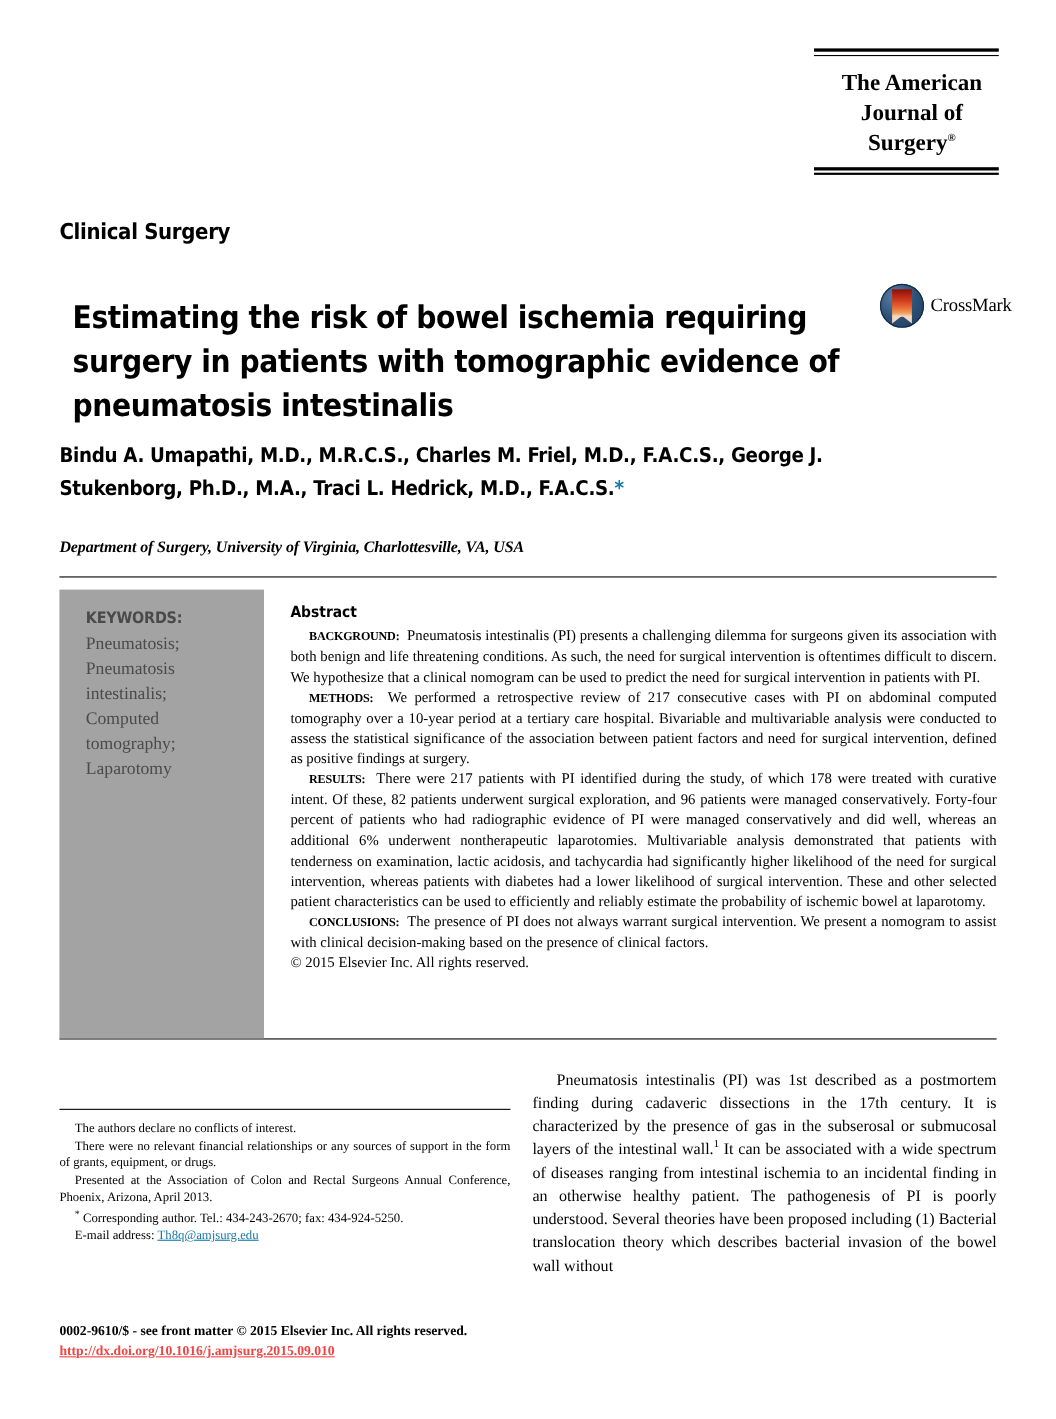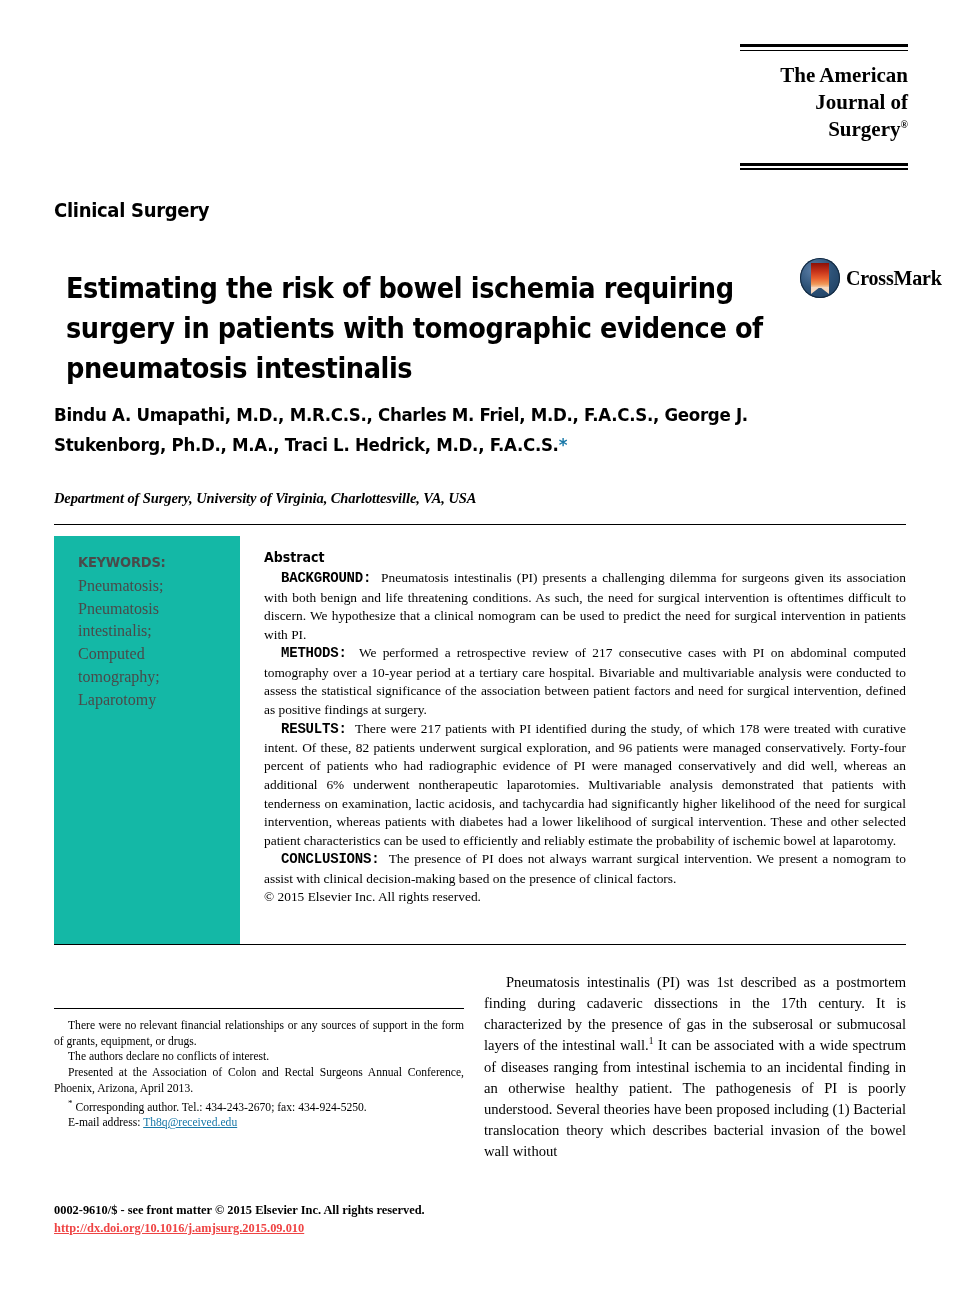--- a/index.html
+++ b/index.html
@@ -45,22 +45,22 @@
     height: 3px; background: #000; margin: 0;
   }
   .logo-rule-thin {
     height: 1.5px; background: #000; margin-top: 2.5px;
   }
   .logo-words {
     font-family: "Liberation Serif", serif;
     font-weight: bold;
     font-size: 21px;
     line-height: 1.28;
-    padding: 11px 0 20px 0;
-    text-align: right;
+    padding: 11px 0 9px 0;
+    text-align: center;
     padding-left: 10px;
   }
   .logo-words sup { font-size: 10px; vertical-align: super; }
   .logo-bottom { margin-top: 0px; }
 
   
   .section-label {
     position: absolute;
     left: 54px; top: 198px;
     font-family: "DejaVu Sans Condensed", "DejaVu Sans", sans-serif;
@@ -104,22 +104,22 @@
   .cm-bookmark:after {
     content: "";
     position: absolute;
     left: 0; bottom: -6px;
     border-left: 9px solid #f7d9bf;
     border-right: 9px solid #f7d9bf;
     border-bottom: 7px solid transparent;
   }
   .cm-text {
     font-family: "Liberation Serif", serif;
-    font-weight: bold;
-    font-size: 20px;
+    font-weight: normal;
+    font-size: 17px;
     letter-spacing: -0.2px;
   }
 
   
   .authors {
     position: absolute;
     left: 54px; top: 400px;
     width: 760px;
     font-family: "DejaVu Sans Condensed", "DejaVu Sans", sans-serif;
     font-weight: bold;
@@ -147,21 +147,21 @@
   .rule-top    { left: 54px; top: 524px;  width: 852px; }
   .rule-bottom { left: 54px; top: 944px;  width: 852px; }
   .rule-note   { left: 54px; top: 1008px; width: 410px; }
 
   
   .keywords-box {
     position: absolute;
     left: 54px; top: 536px;
     width: 186px;
     height: 408px;
-    background: #14b8a6;
+    background: #a3a3a3;
     box-sizing: border-box;
     padding: 18px 16px 0 24px;
   }
   .kw-heading {
     font-family: "DejaVu Sans Condensed", "DejaVu Sans", sans-serif;
     font-weight: bold;
     font-size: 14.5px;
     color: #4a4a4a;
     letter-spacing: -0.2px;
     margin-bottom: 5px;
@@ -188,23 +188,23 @@
     font-weight: bold;
     font-size: 14px;
     margin-bottom: 2px;
     text-align: left;
   }
   .abs-para {
     text-indent: 17px;
     margin: 0;
   }
   .abs-label {
-    font-family: Liberation Mono, monospace;
-    font-weight: bold;
-    font-size: 14px;
+    font-family: Liberation Serif, serif;
+    font-weight: bold;
+    font-size: 11px;
     letter-spacing: -0.2px;
   }
   .abs-copyright {
     text-indent: 0;
     margin: 0;
   }
 
   
   .footnotes {
     position: absolute;
@@ -293,25 +293,25 @@
   <div class="abstract">
     <div class="abstract-heading">Abstract</div>
     <p class="abs-para"><span class="abs-label">BACKGROUND:</span>&nbsp; <span>Pneumatosis intestinalis (PI) presents a challenging dilemma for surgeons given its association with both benign and life threatening conditions. As such, the need for surgical intervention is oftentimes difficult to discern. We hypothesize that a clinical nomogram can be used to predict the need for surgical intervention in patients with PI.</span></p>
     <p class="abs-para"><span class="abs-label">METHODS:</span>&nbsp; <span>We performed a retrospective review of 217 consecutive cases with PI on abdominal computed tomography over a 10-year period at a tertiary care hospital. Bivariable and multivariable analysis were conducted to assess the statistical significance of the association between patient factors and need for surgical intervention, defined as positive findings at surgery.</span></p>
     <p class="abs-para"><span class="abs-label">RESULTS:</span>&nbsp; <span>There were 217 patients with PI identified during the study, of which 178 were treated with curative intent. Of these, 82 patients underwent surgical exploration, and 96 patients were managed conservatively. Forty-four percent of patients who had radiographic evidence of PI were managed conservatively and did well, whereas an additional 6% underwent nontherapeutic laparotomies. Multivariable analysis demonstrated that patients with tenderness on examination, lactic acidosis, and tachycardia had significantly higher likelihood of the need for surgical intervention, whereas patients with diabetes had a lower likelihood of surgical intervention. These and other selected patient characteristics can be used to efficiently and reliably estimate the probability of ischemic bowel at laparotomy.</span></p>
     <p class="abs-para"><span class="abs-label">CONCLUSIONS:</span>&nbsp; <span>The presence of PI does not always warrant surgical intervention. We present a nomogram to assist with clinical decision-making based on the presence of clinical factors.</span></p>
     <p class="abs-copyright">© 2015 Elsevier Inc. All rights reserved.</p>
   </div>
 
   <div class="footnotes">
+    <p class="fn-para">The authors declare no conflicts of interest.</p>
     <p class="fn-para">There were no relevant financial relationships or any sources of support in the form of grants, equipment, or drugs.</p>
-    <p class="fn-para">The authors declare no conflicts of interest.</p>
     <p class="fn-para">Presented at the Association of Colon and Rectal Surgeons Annual Conference, Phoenix, Arizona, April 2013.</p>
     <p class="fn-para"><span class="fn-star">*</span> <span>Corresponding author. Tel.: 434-243-2670; fax: 434-924-5250.</span></p>
-    <p class="fn-para"><span>E-mail address:</span> <a class="link" href="#">Th8q@received.edu</a></p>
+    <p class="fn-para"><span>E-mail address:</span> <a class="link" href="#">Th8q@amjsurg.edu</a></p>
   </div>
 
   <div class="body-col">
     <p><span>Pneumatosis intestinalis (PI) was 1st described as a postmortem finding during cadaveric dissections in the 17th century. It is characterized by the presence of gas in the subserosal or submucosal layers of the intestinal wall.</span><sup>1</sup> <span>It can be associated with a wide spectrum of diseases ranging from intestinal ischemia to an incidental finding in an otherwise healthy patient. The pathogenesis of PI is poorly understood. Several theories have been proposed including (1) Bacterial translocation theory which describes bacterial invasion of the bowel wall without</span></p>
   </div>
 
   <div class="page-footer">
     <div>0002-9610/$ - see front matter © 2015 Elsevier Inc. All rights reserved.</div>
     <a class="doi" href="#">http://dx.doi.org/10.1016/j.amjsurg.2015.09.010</a>
   </div>

